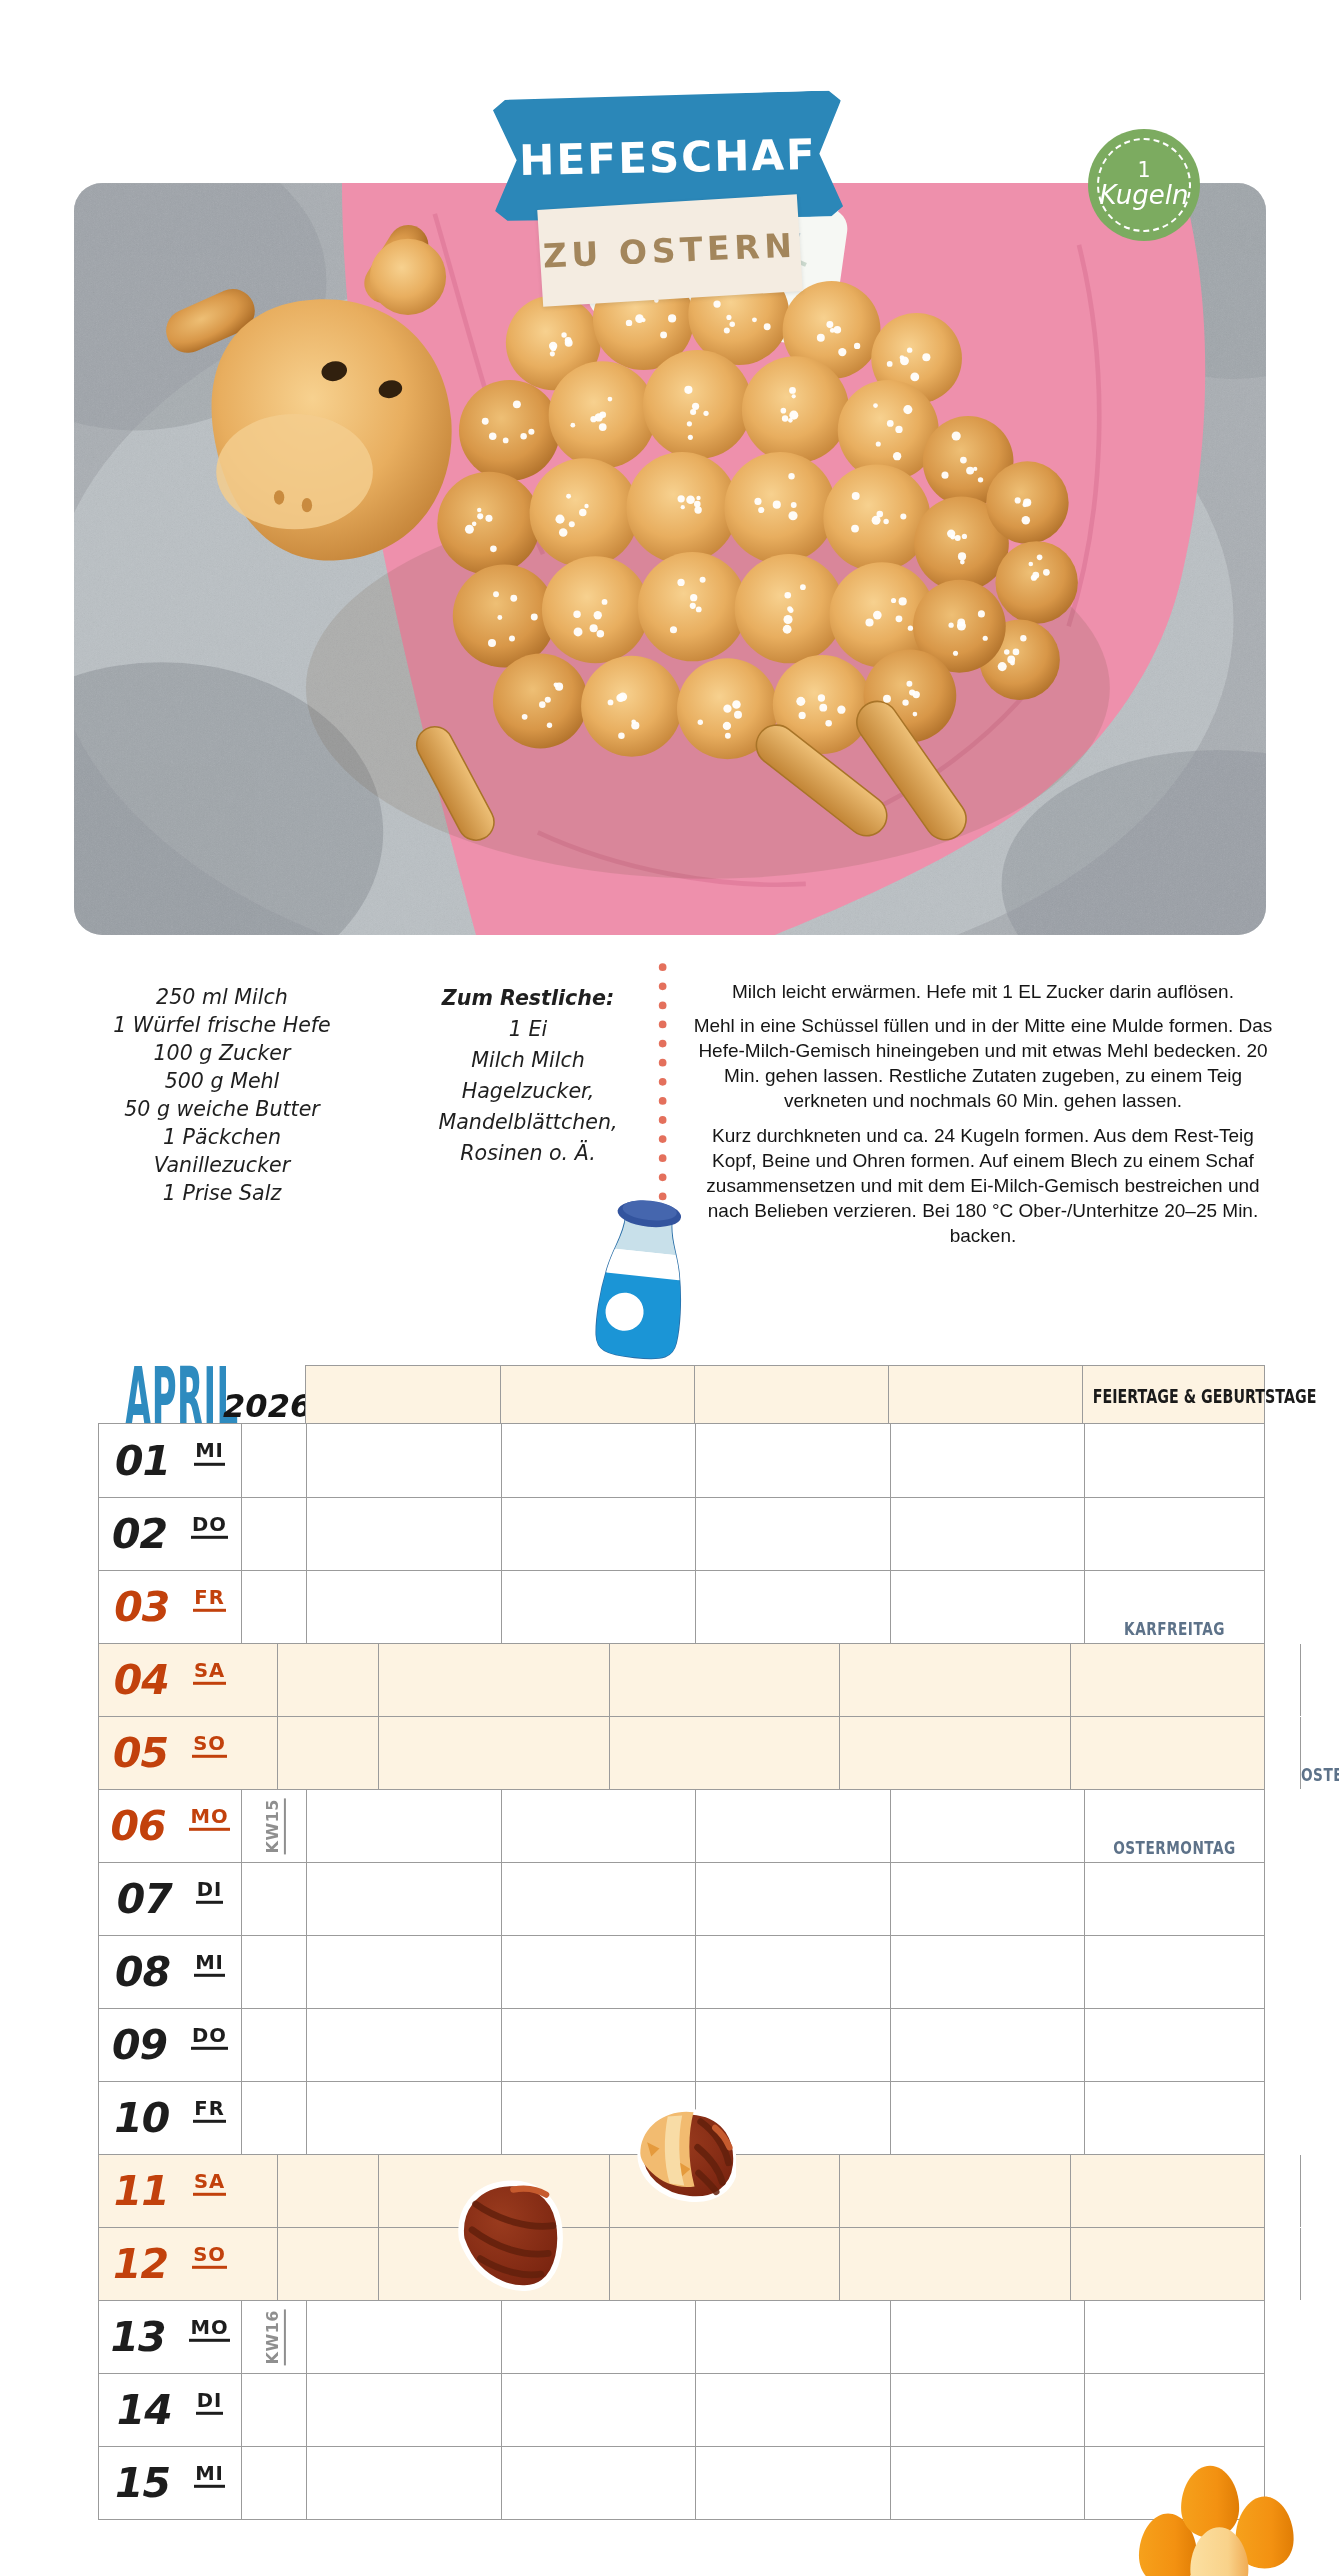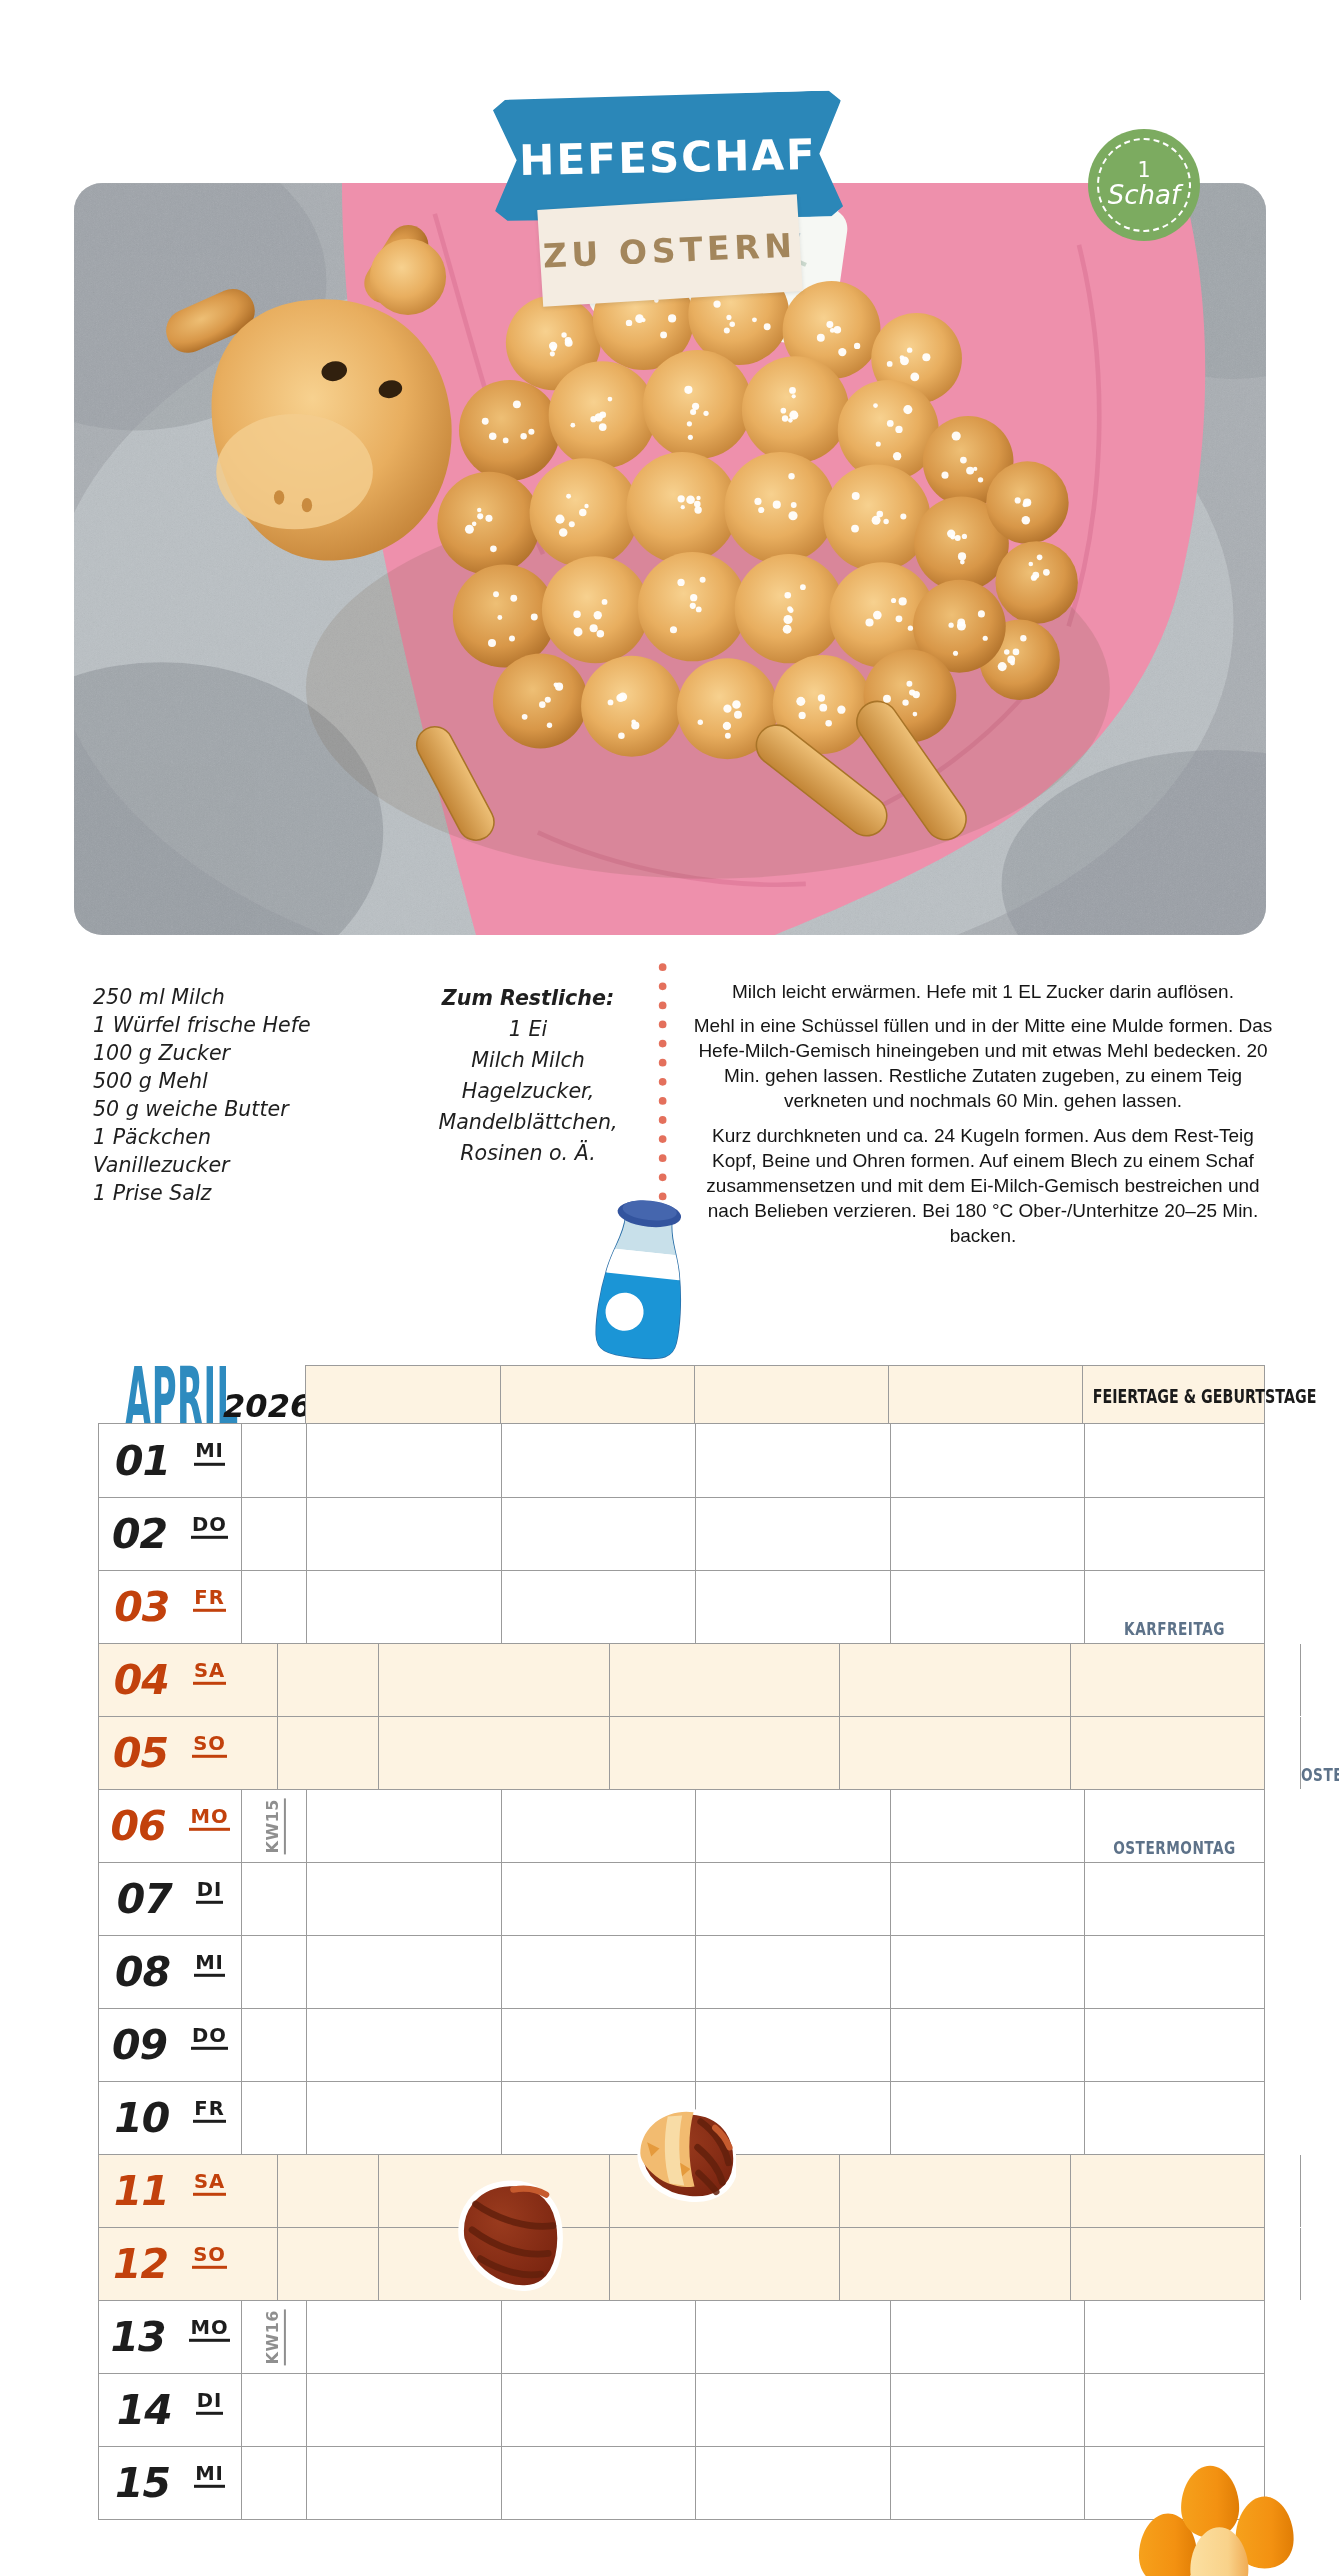--- a/index.html
+++ b/index.html
@@ -23,21 +23,21 @@
   .badge::before{content:"";position:absolute;inset:9.3px;border:2.6px dashed #fff;border-radius:50%;}
   .badge-count{color:#fff;font:400 20.6px "DejaVu Sans",sans-serif;line-height:20.6px;}
   .badge-label{color:#fff;font:italic 500 26px "DejaVu Sans",sans-serif;line-height:30px;}
 
   
   .photo{position:absolute;left:74px;top:183px;width:1192px;height:752px;border-radius:28px;
          overflow:hidden;z-index:2;}
   .photo svg{display:block;}
 
   
-  .ingredients{position:absolute;left:93px;top:983px;width:258px;text-align:left;
+  .ingredients{position:absolute;left:93px;top:983px;width:258px;text-align:center;
                font:italic 400 20.6px "DejaVu Sans",sans-serif;color:#1f1f1f;line-height:28px;}
   .decoration{position:absolute;left:389px;top:983px;width:278px;text-align:center;
               font:italic 400 20.6px "DejaVu Sans",sans-serif;color:#1f1f1f;line-height:31px;}
   .decoration .deco-title{font-weight:700;}
   .divider-dots{position:absolute;left:658px;top:962px;z-index:1;}
   .steps{position:absolute;left:693px;top:979px;width:580px;text-align:center;
          font:400 19px "Liberation Sans",sans-serif;color:#151515;line-height:25px;}
   .steps p{margin:0 0 9.3px 0;}
 
   
@@ -94,21 +94,21 @@
 
   <div class="ribbon">
     <span>HEFESCHAF</span>
   </div>
   <div class="sub-label">
     <span>ZU OSTERN</span>
   </div>
 
   <div class="badge">
     <span class="badge-count">1</span>
-    <span class="badge-label">Schaf</span>
+    <span class="badge-label">Kugeln</span>
   </div>
 
   <div class="photo">
     <svg id="sheep" width="1192" height="752" viewBox="0 0 2313 1459">
       <defs>
         <radialGradient id="ball" cx="42%" cy="38%" r="70%">
           <stop offset="0%" stop-color="#f7d18f"></stop>
             <stop offset="55%" stop-color="#e8ae5f"></stop>
             <stop offset="100%" stop-color="#c07f34"></stop>
         </radialGradient>

